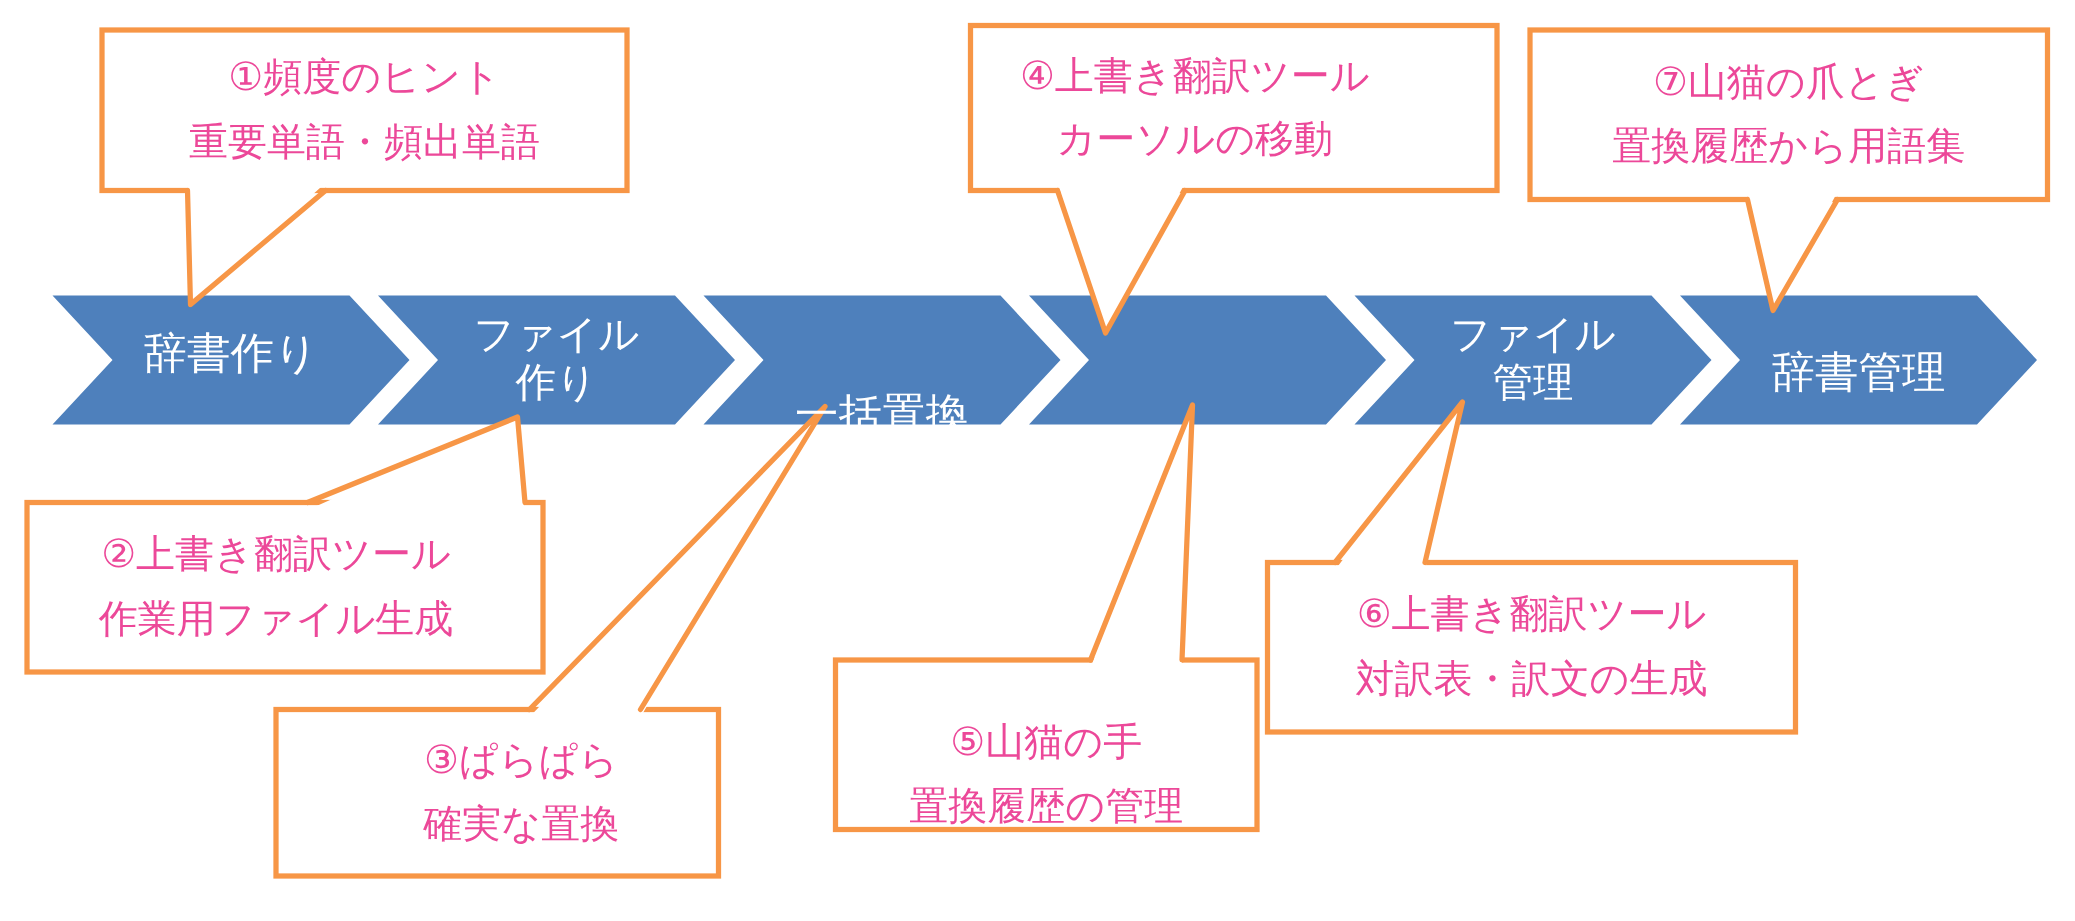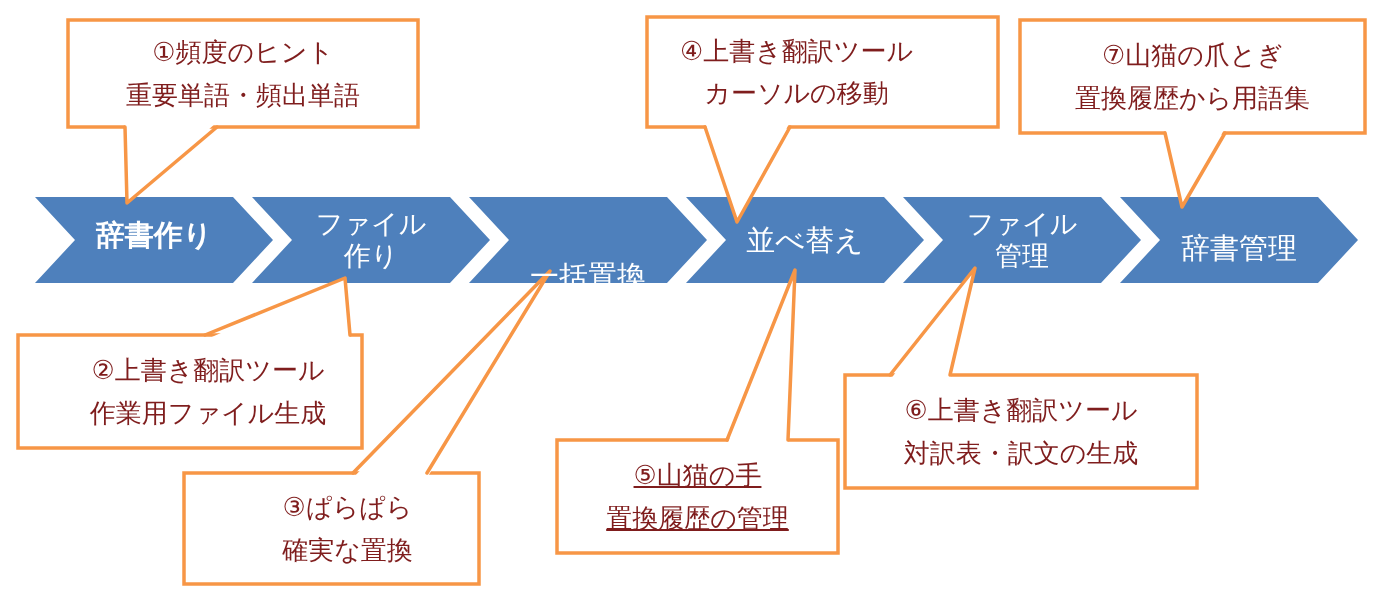--- a/index.html
+++ b/index.html
@@ -20,21 +20,21 @@
     display:flex;align-items:center;justify-content:center;text-align:center;
     color:#ffffff;
     font-family:"DejaVu Serif","Liberation Serif",serif;
     font-size:29px;line-height:1.2;
     white-space:pre-line;
     pointer-events:none;
   }
   .co-label{
     position:absolute;
     display:flex;align-items:center;justify-content:center;text-align:center;
-    color:#7f1d1d;
+    color:#ec4899;
     font-family:"DejaVu Sans","Liberation Sans",sans-serif;
     font-size:26px;font-weight:500;line-height:1.62;
     white-space:pre-line;
     pointer-events:none;
   }
 </style>
 </head>
 <body>
 
 <div id="canvas">
@@ -70,37 +70,36 @@
 
     <rect class="co-rect" x="557" y="440" width="281" height="113"></rect>
     <polygon class="co-tailfill" points="727,445 795,270 788,445"></polygon>
     <polyline class="co-tailstroke" points="727,440 795,270 788,440"></polyline>
 
     <rect class="co-rect" x="845" y="375" width="352" height="113"></rect>
     <polygon class="co-tailfill" points="890,380 975,268 950,380"></polygon>
     <polyline class="co-tailstroke" points="890,375 975,268 950,375"></polyline>
   </svg>
 
-  <div class="chev-label" style="left:35px;top:197px;width:238px;height:76px;font-weight:bold;">辞書作り</div>
+  <div class="chev-label" style="left:35px;top:197px;width:238px;height:76px;">辞書作り</div>
   <div class="chev-label" style="left:252px;top:197px;width:238px;height:86px;font-size:27px;">ファイル
 作り</div>
   <div class="chev-label" style="left:469px;top:197px;width:238px;height:86px;margin-top:36px;">一括置換</div>
-  <div class="chev-label" style="left:686px;top:197px;width:238px;height:86px;">並べ替え</div>
   <div class="chev-label" style="left:903px;top:197px;width:238px;height:86px;font-size:27px;">ファイル
 管理</div>
   <div class="chev-label" style="left:1120px;top:197px;width:238px;height:102px;">辞書管理</div>
 
   <div class="co-label" style="left:68px;top:20px;width:350px;height:107px;">①頻度のヒント
 重要単語・頻出単語</div>
-  <div class="co-label" style="left:36px;top:335px;width:344px;height:113px;">②上書き翻訳ツール
+  <div class="co-label" style="left:12px;top:335px;width:344px;height:113px;">②上書き翻訳ツール
 作業用ファイル生成</div>
   <div class="co-label" style="left:184px;top:473px;width:327px;height:111px;">③ぱらぱら
 確実な置換</div>
   <div class="co-label" style="left:647px;top:17px;width:299px;height:110px;">④上書き翻訳ツール
 カーソルの移動</div>
-  <div class="co-label" style="left:557px;top:440px;width:281px;height:113px;text-decoration:underline;">⑤山猫の手
+  <div class="co-label" style="left:557px;top:460px;width:281px;height:113px;">⑤山猫の手
 置換履歴の管理</div>
   <div class="co-label" style="left:1020px;top:20px;width:345px;height:113px;">⑦山猫の爪とぎ
 置換履歴から用語集</div>
   <div class="co-label" style="left:845px;top:375px;width:352px;height:113px;">⑥上書き翻訳ツール
 対訳表・訳文の生成</div>
 
 </div>
 
 </body></html>

